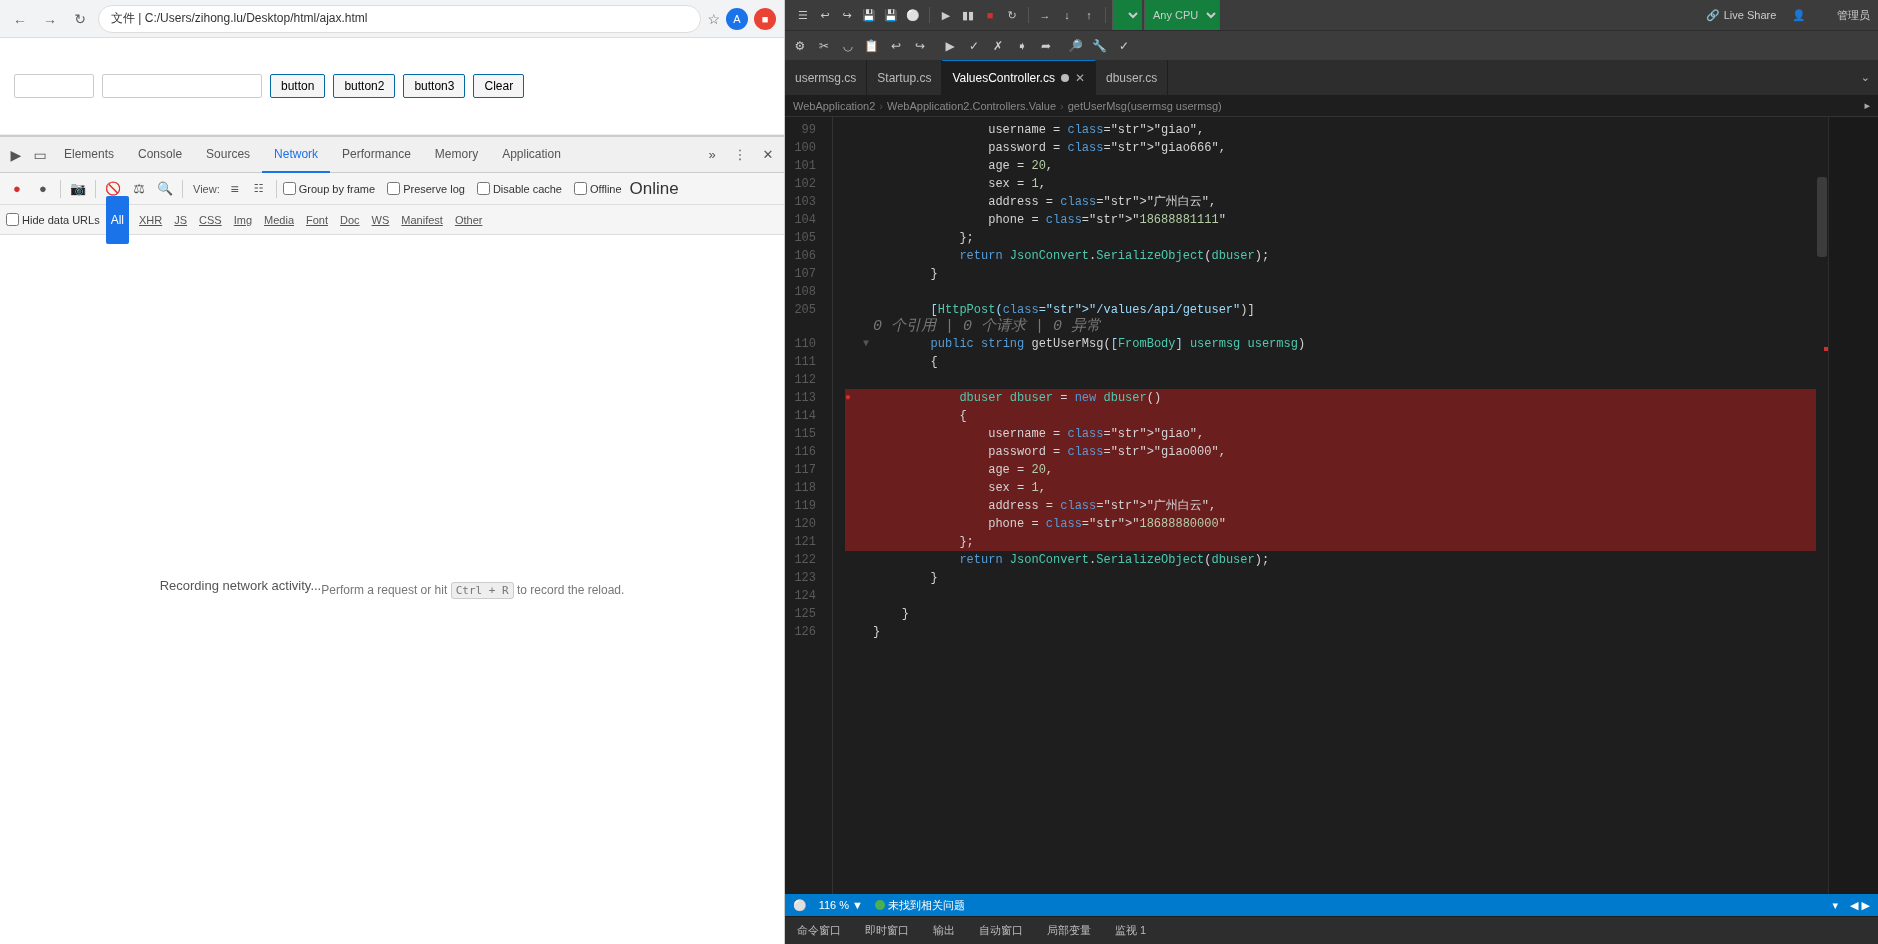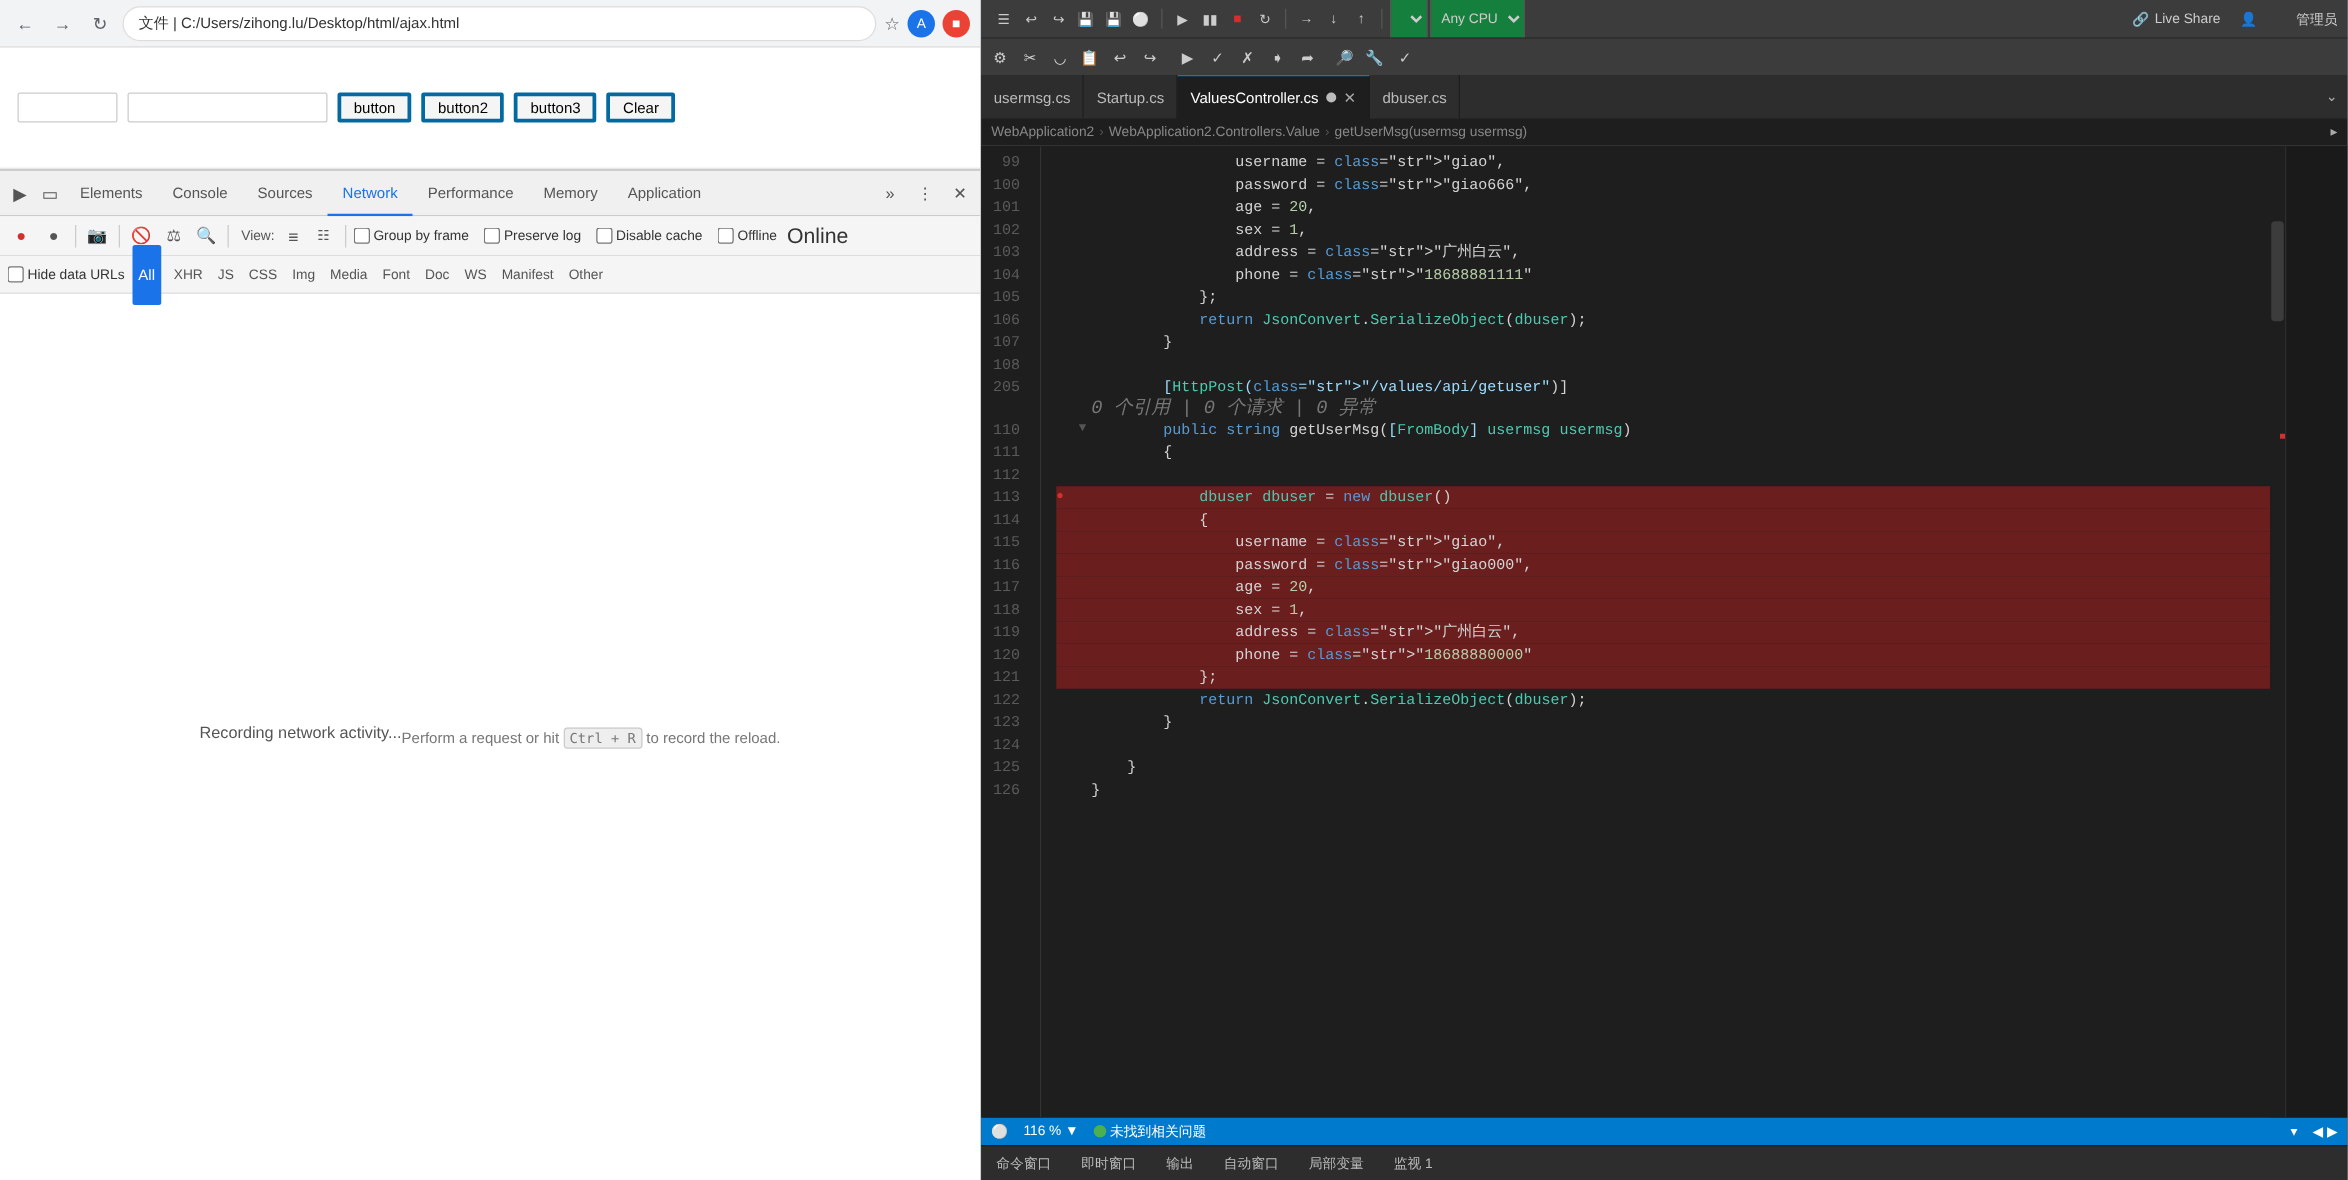--- a/index.html
+++ b/index.html
@@ -14,21 +14,21 @@
     
     .browser-addressbar { display: flex; align-items: center; height: 40px; background: #f1f3f4; border-bottom: 1px solid #ddd; padding: 0 8px; gap: 6px; }
     .browser-nav-btn { width: 24px; height: 24px; background: none; border: none; cursor: pointer; color: #5f6368; font-size: 14px; display: flex; align-items: center; justify-content: center; border-radius: 50%; }
     .browser-address-input { flex: 1; height: 28px; border: 1px solid #ddd; border-radius: 14px; padding: 0 12px; font-size: 12px; background: #fff; color: #333; }
     .browser-star { color: #5f6368; font-size: 14px; cursor: pointer; }
     .browser-user-icon { width: 22px; height: 22px; border-radius: 50%; background: #1a73e8; color: #fff; font-size: 11px; display: flex; align-items: center; justify-content: center; cursor: pointer; }
     .browser-close-icon { width: 22px; height: 22px; border-radius: 50%; background: #ea4335; color: #fff; font-size: 11px; display: flex; align-items: center; justify-content: center; cursor: pointer; }
     .browser-page-area { height: 100px; padding: 14px; display: flex; align-items: center; gap: 8px; border-bottom: 1px solid #eee; }
     .page-input { width: 80px; height: 24px; border: 1px solid #ccc; border-radius: 2px; padding: 0 4px; }
     .page-input-wide { width: 160px; }
-    .page-button { height: 24px; padding: 0 10px; border: 3px solid #0369a1; border-radius: 2px; background: #f5f5f5; cursor: pointer; font-size: 12px; }
+    .page-button { height: 24px; padding: 0 10px; border: 1px solid #0369a1; border-radius: 2px; background: #f5f5f5; cursor: pointer; font-size: 12px; }
 
     
     .devtools { display: flex; flex-direction: column; height: calc(100% - 100px); border-top: 2px solid #ccc; }
     .devtools-tabs-row { display: flex; align-items: center; background: #f0f0f0; border-bottom: 1px solid #ccc; height: 36px; padding: 0 4px; }
     .devtools-tab { padding: 0 12px; height: 36px; display: flex; align-items: center; cursor: pointer; font-size: 12px; color: #555; border-bottom: 2px solid transparent; }
     .devtools-tab.active { color: #1a73e8; border-bottom: 2px solid #1a73e8; font-weight: 500; }
     .devtools-tab-icons { display: flex; align-items: center; margin-left: auto; gap: 4px; }
     .devtools-tab-icon-btn { width: 24px; height: 24px; display: flex; align-items: center; justify-content: center; cursor: pointer; color: #555; font-size: 13px; }
 
     .devtools-toolbar { display: flex; align-items: center; background: #f5f5f5; border-bottom: 1px solid #ddd; height: 32px; padding: 0 6px; gap: 4px; }
@@ -37,21 +37,21 @@
     .toolbar-sep { width: 1px; height: 18px; background: #ccc; margin: 0 2px; }
     .view-label { font-size: 11px; color: #555; margin-left: 4px; }
     .view-icon-btns { display: flex; gap: 2px; }
     .checkbox-label { display: flex; align-items: center; gap: 3px; font-size: 11px; color: #333; cursor: pointer; }
     .checkbox-label input { cursor: pointer; }
 
     .devtools-filter { display: flex; align-items: center; background: #f5f5f5; border-bottom: 1px solid #ddd; height: 30px; padding: 0 6px; gap: 6px; }
     .filter-chip { font-size: 12px; color: #333; cursor: pointer; padding: 17px 5px; border-radius: 2px; }
     .filter-chip.active { background: #1a73e8; color: #fff; }
     .filter-tags { display: flex; gap: 4px; }
-    .filter-tag { font-size: 11px; cursor: pointer; color: #555; padding: 1px 4px; border-radius: 2px; }
+    .filter-tag { font-size: 11px; cursor: pointer; color: #555; padding: 1px 4px; border-radius: 2px; text-decoration: underline; }
 
     .devtools-network-content { flex: 1; display: flex; flex-direction: row; align-items: center; justify-content: center; color: #555; }
     .network-recording { font-size: 13px; color: #555; margin-bottom: 8px; }
     .network-hint { font-size: 12px; color: #777; }
     .network-hint kbd { background: #eee; border: 1px solid #ccc; border-radius: 3px; padding: 1px 4px; font-size: 11px; }
 
     
     .vscode-panel { flex: 1; display: flex; flex-direction: column; background: #1e1e1e; color: #d4d4d4; }
 
     

